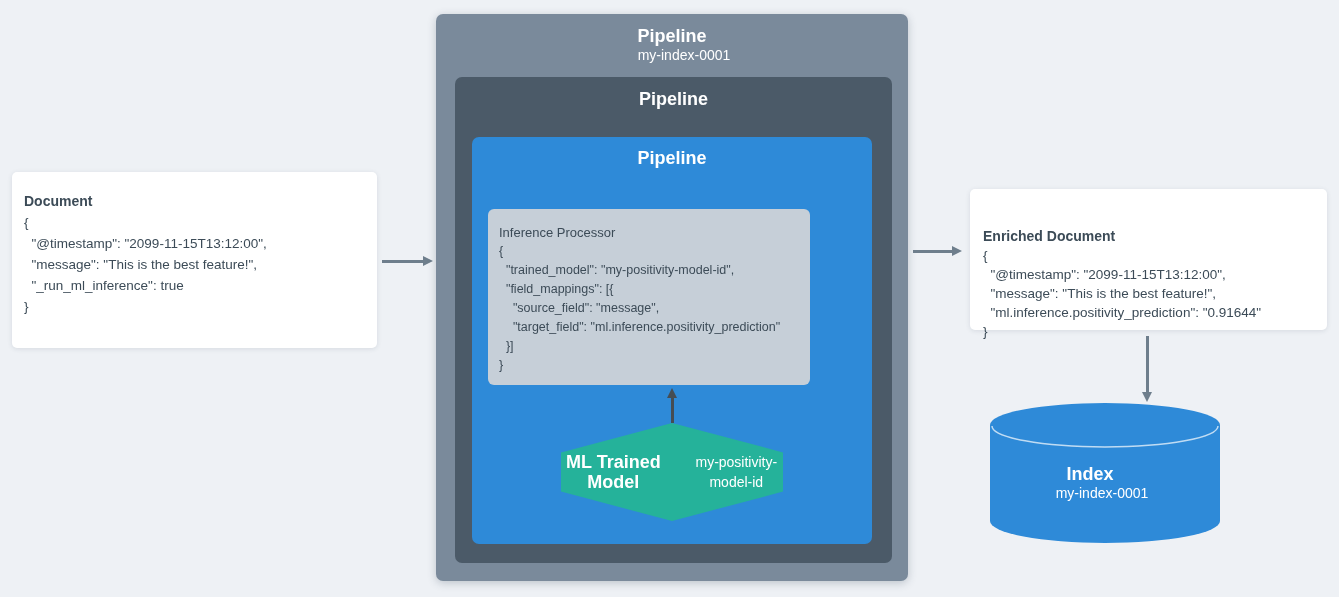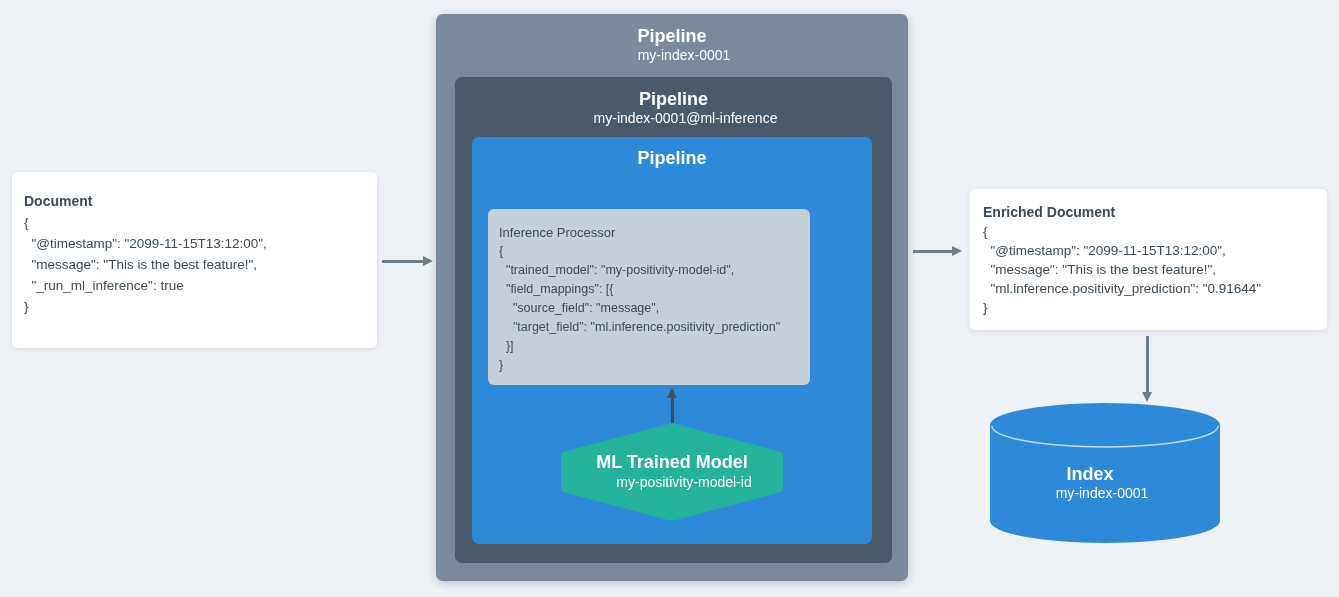--- a/index.html
+++ b/index.html
@@ -13,42 +13,42 @@
   .canvas{position:relative;width:1339px;height:597px;background:var(--background);overflow:hidden;}
 
   .card{position:absolute;background:var(--card);border-radius:5px;
         box-shadow:0 1px 5px rgba(40,60,80,.12);color:var(--text_dark);}
   .card .card-title{font-weight:bold;font-size:14px;line-height:21px;}
   .code{font-size:13.5px;}
   .code div{white-space:pre;line-height:21px;}
 
   #document-card{left:12px;top:172px;width:365px;height:176px;padding:19px 10px 28px 12px;}
   #enriched-card{left:970px;top:189px;width:357px;height:141px;padding:14px 10px 10px 13px;}
-  #enriched-card .card-title{line-height:19px;}
+  #enriched-card .card-title{line-height:19px;margin-top:24px;}
   #enriched-card .code div{line-height:19px;}
 
   .pipe-box{position:absolute;border-radius:7px;text-align:center;color:var(--text_light);}
   .pipe-title{font-weight:bold;font-size:18px;line-height:19px;}
   .pipe-name{font-size:14px;line-height:19px;padding-left:24px;}
   #pipeline-outer{left:436px;top:14px;width:472px;height:567px;background:var(--outer_pipeline);
                   padding-top:13px;box-shadow:0 2px 8px rgba(40,60,80,.25);}
   #pipeline-inner{left:19px;top:63px;width:437px;height:486px;background:var(--inner_pipeline);padding-top:13px;}
   #pipeline-ml{left:17px;top:60px;width:400px;height:407px;background:var(--blue_pipeline);padding-top:12px;}
 
   #inference-processor{left:16px;top:72px;width:322px;height:176px;background:var(--processor_box);
                        border-radius:6px;color:var(--text_dark);text-align:left;
                        padding:14px 8px 8px 11px;}
   #inference-processor .card-title{font-size:13px;line-height:19px;}
   #inference-processor .code{font-size:12.5px;}
   #inference-processor .code div{line-height:19px;}
 
   #ml-model-hexagon{position:absolute;left:89px;top:286px;width:222px;height:98px;
       background:var(--model_hexagon);
       clip-path:polygon(50% 0%,100% 30%,100% 70%,50% 100%,0% 70%,0% 30%);
-      display:flex;flex-direction:column;justify-content:center;align-items:center;color:var(--text_light);}
+      display:flex;flex-direction:row;justify-content:center;align-items:center;color:var(--text_light);}
   #ml-model-hexagon .pipe-title,#ml-model-hexagon .pipe-name{line-height:20px;}
 
   .h-arrow{position:absolute;height:12px;display:flex;align-items:center;}
   .h-arrow .shaft{height:3px;background:var(--arrow_gray);flex:1;}
   .h-arrow .head{width:0;height:0;border-left:10px solid var(--arrow_gray);
                  border-top:5.5px solid transparent;border-bottom:5.5px solid transparent;}
   .v-arrow{position:absolute;display:flex;flex-direction:column;align-items:center;}
   .v-arrow .shaft{width:3px;background:var(--arrow_gray);flex:1;}
   .v-arrow .head-down{width:0;height:0;border-top:10px solid var(--arrow_gray);
                  border-left:5.5px solid transparent;border-right:5.5px solid transparent;}
@@ -84,21 +84,20 @@
     <div class="shaft"></div>
     <div class="head"></div>
   </div>
 
   <div class="pipe-box" id="pipeline-outer">
     <div class="pipe-title">Pipeline</div>
     <div class="pipe-name">my-index-0001</div>
 
     <div class="pipe-box" id="pipeline-inner">
       <div class="pipe-title">Pipeline</div>
-      <div class="pipe-name">my-index-0001@ml-inference</div>
 
       <div class="pipe-box" id="pipeline-ml">
         <div class="pipe-title">Pipeline</div>
 
         <div class="pipe-box" id="inference-processor">
           <div class="card-title">Inference Processor</div>
           <div class="code">
               <div>{</div>
               <div>  "trained_model": "my-positivity-model-id",</div>
               <div>  "field_mappings": [{</div>

